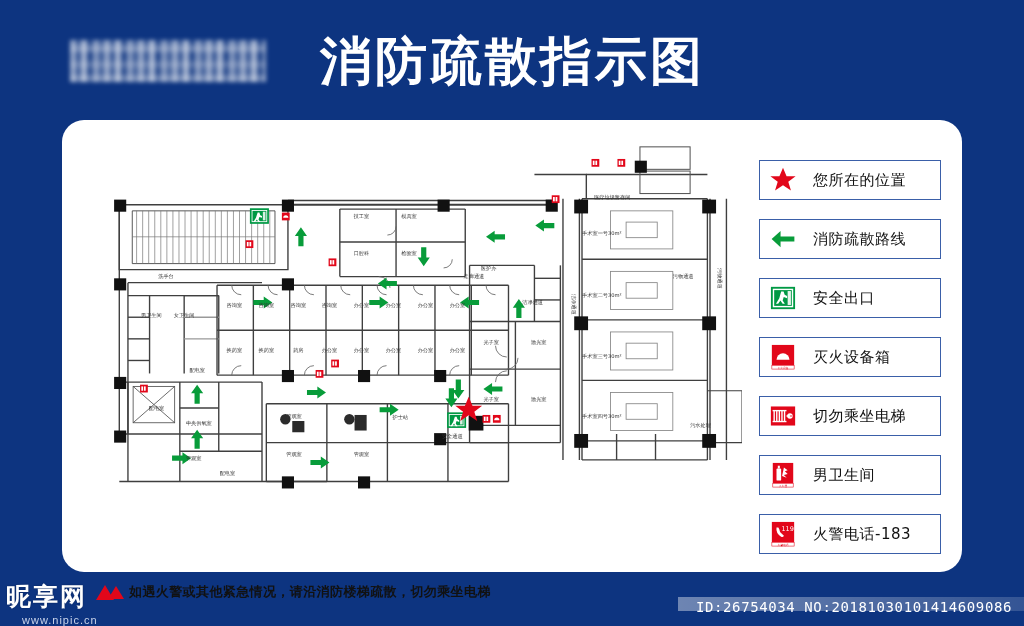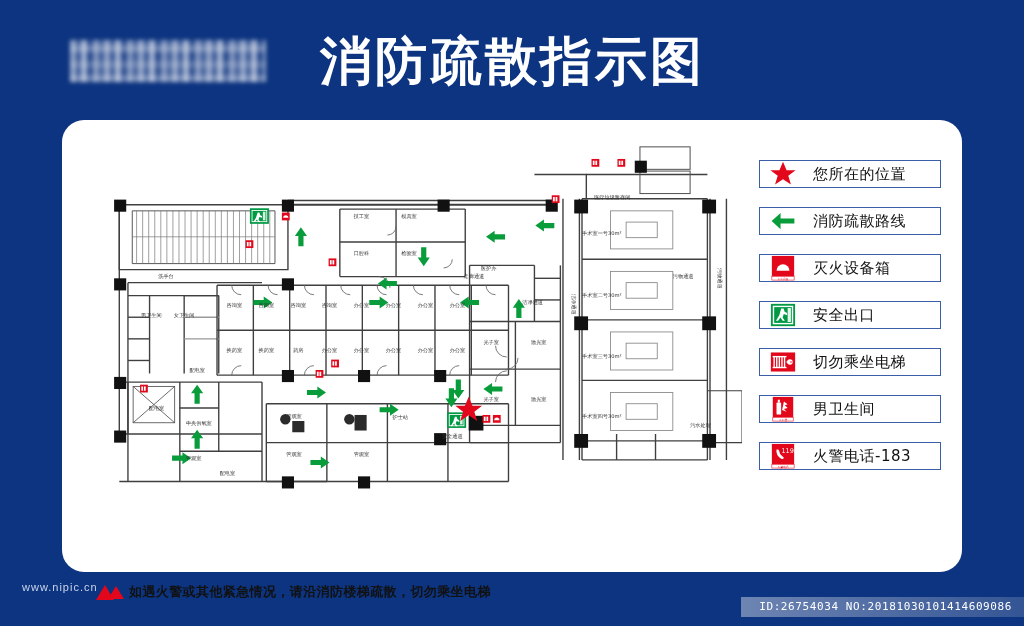--- a/index.html
+++ b/index.html
@@ -32,21 +32,21 @@
   }
   
   .card{
     position:absolute;left:62px;top:120px;width:900px;height:452px;
     background:#ffffff;border-radius:22px;
   }
   
   .legend{position:absolute;left:697px;top:40px;width:182px;}
   .legend-item{
     position:relative;box-sizing:border-box;
-    width:182px;height:28px;margin-bottom:19px;
+    width:182px;height:40px;margin-bottom:19px;
     border:1px solid #3a5fa8;background:#fff;
     display:flex;align-items:center;
   }
   .legend-icon{width:34px;height:28px;margin-left:10px;margin-right:9px;
     display:flex;align-items:center;justify-content:flex-start;flex:none;}
   .legend-label{font-size:15px;color:#111;letter-spacing:.5px;
     font-family:"DejaVu Sans","Liberation Sans",sans-serif;}
   .ic-img{width:26px;height:26px;display:block;}
   
   .plan{position:absolute;left:40px;top:25px;width:640px;height:405px;}
@@ -71,24 +71,24 @@
     font-family:"DejaVu Sans","Liberation Sans",sans-serif;
     text-shadow:0 0 2px rgba(0,0,0,.3);
   }
   .wm-left .wm-url{font-size:11px;color:#c9d4ea;letter-spacing:1px;margin-top:1px;margin-left:16px;}
   .wm-tri{
     position:absolute;left:96px;top:585px;width:0;height:0;
     border-left:9px solid transparent;border-right:9px solid transparent;
     border-bottom:15px solid #e2071a;
   }
   .wm-id{
-    position:absolute;right:0;top:597px;height:20px;
+    position:absolute;right:0;top:597px;height:14px;
     padding:0 12px 0 18px;
     background:linear-gradient(90deg,rgba(255,255,255,.40),rgba(255,255,255,.16));
-    color:#ffffff;font-size:11px;line-height:20px;letter-spacing:.6px;
+    color:#ffffff;font-size:14px;line-height:20px;letter-spacing:.6px;
     font-family:"DejaVu Sans Mono","Liberation Mono",monospace;
   }
 </style>
 </head>
 <body>
 
 <div class="header">
   <div class="logo-blur"></div>
   <div class="title">消防疏散指示图</div>
 </div>
@@ -432,40 +432,40 @@
       <span class="legend-icon">
         <svg class="ic-img" viewBox="0 0 32 26">
             <path d="M30,10 L13,10 L13,3 L2,13 L13,23 L13,16 L30,16 Z" fill="#089c3a"></path>
           </svg>
       </span>
       <span class="legend-label">消防疏散路线</span>
     </div>
 
     <div class="legend-item">
       <span class="legend-icon">
+        <svg class="ic-img" viewBox="0 0 28 26">
+          <rect x="2" y="2" width="24" height="22" fill="#fff" stroke="#009944" stroke-width="2"></rect>
+          <rect x="4.5" y="4.5" width="19" height="17" fill="#009944"></rect>
+          <path d="M12,6 l2.6,0 l1.2,3.6 l2.6,1.2 l0,2.4 l-3.6,-1.2 l-1.2,3.6 l2.4,3.6 l-2.4,0 l-2.4,-3.6 l-2.4,3.6 l-2.4,0 l3.6,-6 z" fill="#fff"></path>
+          <rect x="19" y="5.5" width="3.5" height="15" fill="#fff" opacity=".9"></rect>
+        </svg>
+      </span>
+      <span class="legend-label">安全出口</span>
+    </div>
+
+    <div class="legend-item">
+      <span class="legend-icon">
         <svg class="ic-img" viewBox="0 0 28 28">
           <rect x="2" y="1" width="24" height="22" fill="#e2071a"></rect>
           <path d="M7,17 a7,7 0 0 1 14,0 z" fill="#fff"></path>
           <rect x="2" y="23" width="24" height="4" fill="#fff" stroke="#e2071a" stroke-width=".6"></rect>
           <text x="14" y="26.4" font-size="3" fill="#e2071a" text-anchor="middle" font-family="DejaVu Sans, sans-serif">灭火设备</text>
         </svg>
       </span>
       <span class="legend-label">灭火设备箱</span>
-    </div>
-
-    <div class="legend-item">
-      <span class="legend-icon">
-        <svg class="ic-img" viewBox="0 0 28 26">
-          <rect x="2" y="2" width="24" height="22" fill="#fff" stroke="#009944" stroke-width="2"></rect>
-          <rect x="4.5" y="4.5" width="19" height="17" fill="#009944"></rect>
-          <path d="M12,6 l2.6,0 l1.2,3.6 l2.6,1.2 l0,2.4 l-3.6,-1.2 l-1.2,3.6 l2.4,3.6 l-2.4,0 l-2.4,-3.6 l-2.4,3.6 l-2.4,0 l3.6,-6 z" fill="#fff"></path>
-          <rect x="19" y="5.5" width="3.5" height="15" fill="#fff" opacity=".9"></rect>
-        </svg>
-      </span>
-      <span class="legend-label">安全出口</span>
     </div>
 
     <div class="legend-item">
       <span class="legend-icon">
         <svg class="ic-img" viewBox="0 0 30 26">
           <rect x="1" y="2" width="28" height="22" fill="#e2071a"></rect>
           <g fill="#fff">
             <rect x="4" y="7" width="1.6" height="12"></rect>
               <rect x="7" y="7" width="1.6" height="12"></rect>
             <rect x="10" y="7" width="1.6" height="12"></rect>
@@ -513,16 +513,17 @@
 
   </div>
 </div>
 
 <div class="note-tri"></div>
 <div class="note">
   <span class="note-text">如遇火警或其他紧急情况，请沿消防楼梯疏散，切勿乘坐电梯</span>
 </div>
 
 <div class="wm-left">
+  <div class="wm-cn">昵享网</div>
   <div class="wm-url">www.nipic.cn</div>
 </div>
 <div class="wm-tri"></div>
 <div class="wm-id">ID:26754034 NO:20181030101414609086</div>
 
 </body></html>

